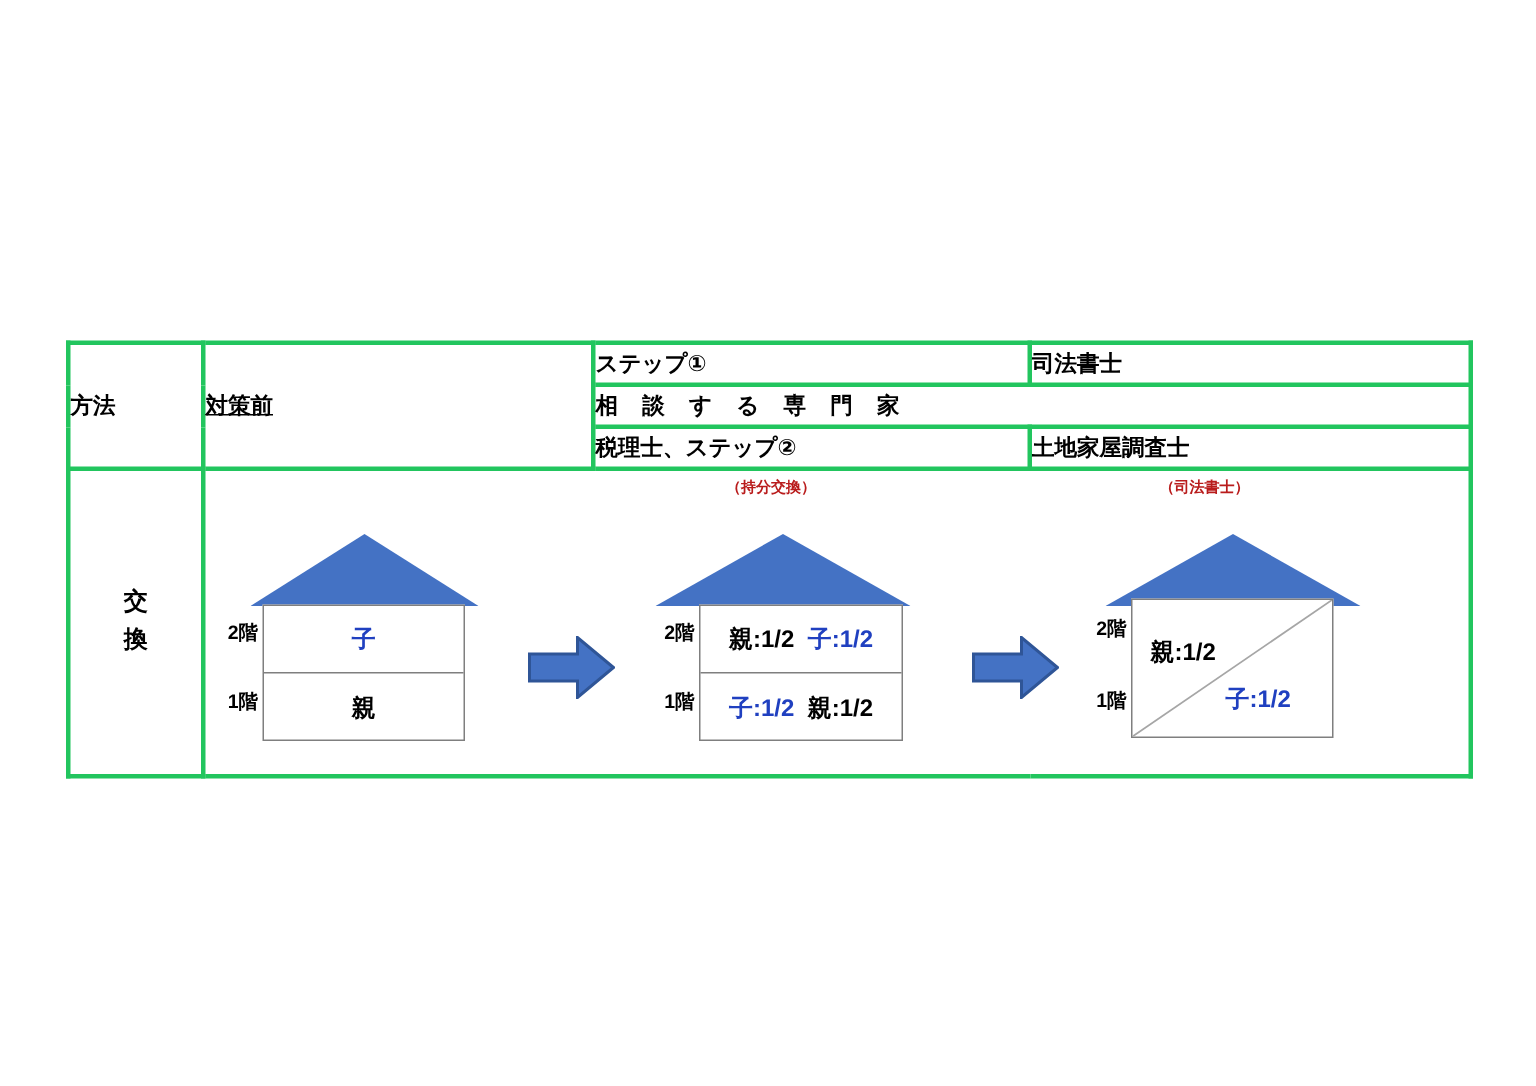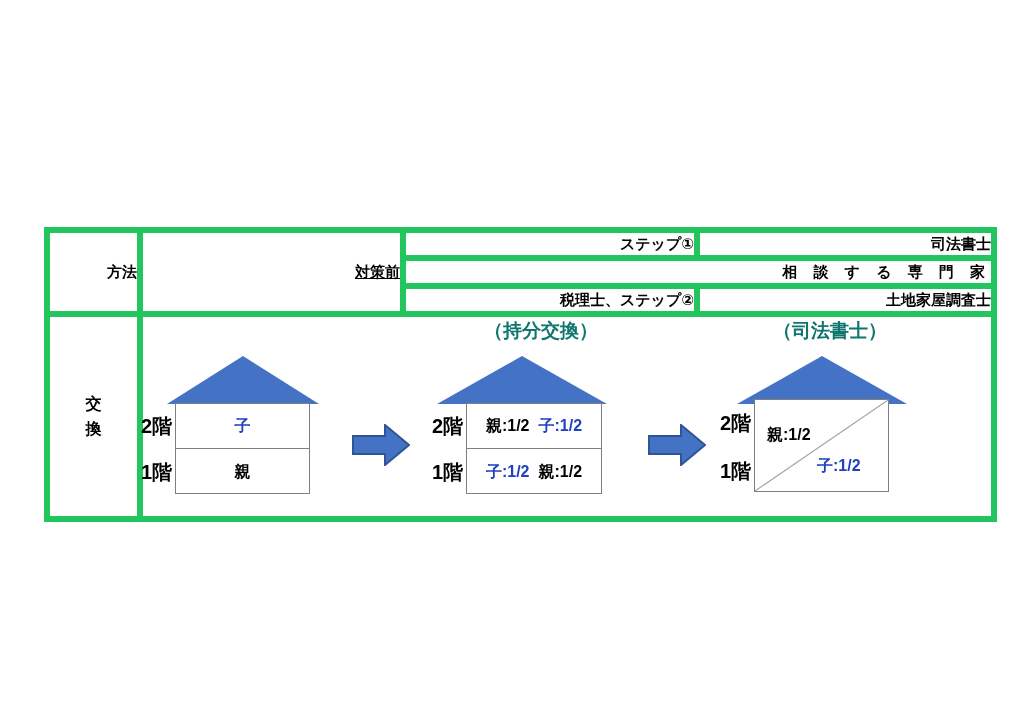--- a/index.html
+++ b/index.html
@@ -15,22 +15,22 @@
 
   
   .tbl{
     position:absolute;
     left:44px;top:227px;
     width:923px;height:289px;
     border-collapse:collapse;
     table-layout:fixed;
   }
   .tbl td{
-    border:6px solid #22c55e;
-    text-align:right;
+    border:3px solid #22c55e;
+    text-align:left;
     vertical-align:middle;
     font-size:15px;
     font-weight:bold;
     padding:0;
     background:#ffffff;
   }
   .hdr-row{height:28px;}
   .body-row{height:205px;}
   .c-method{width:87px;}
   .c-before{width:257px;text-decoration:underline;}
@@ -53,23 +53,23 @@
   .diagram{
     position:absolute;
     left:0;top:0;
     width:1024px;height:724px;
     pointer-events:none;
   }
   .diagram > *{pointer-events:auto;}
 
   .paren-label{
     position:absolute;
-    font-size:19px;
-    font-weight:bold;
-    color:#0f766e;
+    font-size:10px;
+    font-weight:bold;
+    color:#b91c1c;
     white-space:nowrap;
   }
 
   
   .house{position:absolute;}
   .roof{position:absolute;}
   .hbox{
     position:absolute;
     border:1px solid #7f7f7f;
     background:#ffffff;
@@ -86,21 +86,21 @@
     white-space:nowrap;
   }
   .hdiv{
     position:absolute;
     left:0;right:0;
     height:0;
     border-top:1px solid #7f7f7f;
   }
   .floor-lbl{
     position:absolute;
-    font-size:20px;
+    font-size:13px;
     font-weight:bold;
     color:#000000;
     white-space:nowrap;
     text-align:right;
   }
   .blue{color:#2040c0;}
   .blk{color:#000000;}
   .gap{display:inline-block;width:9px;}
 
   .arrow{position:absolute;}

